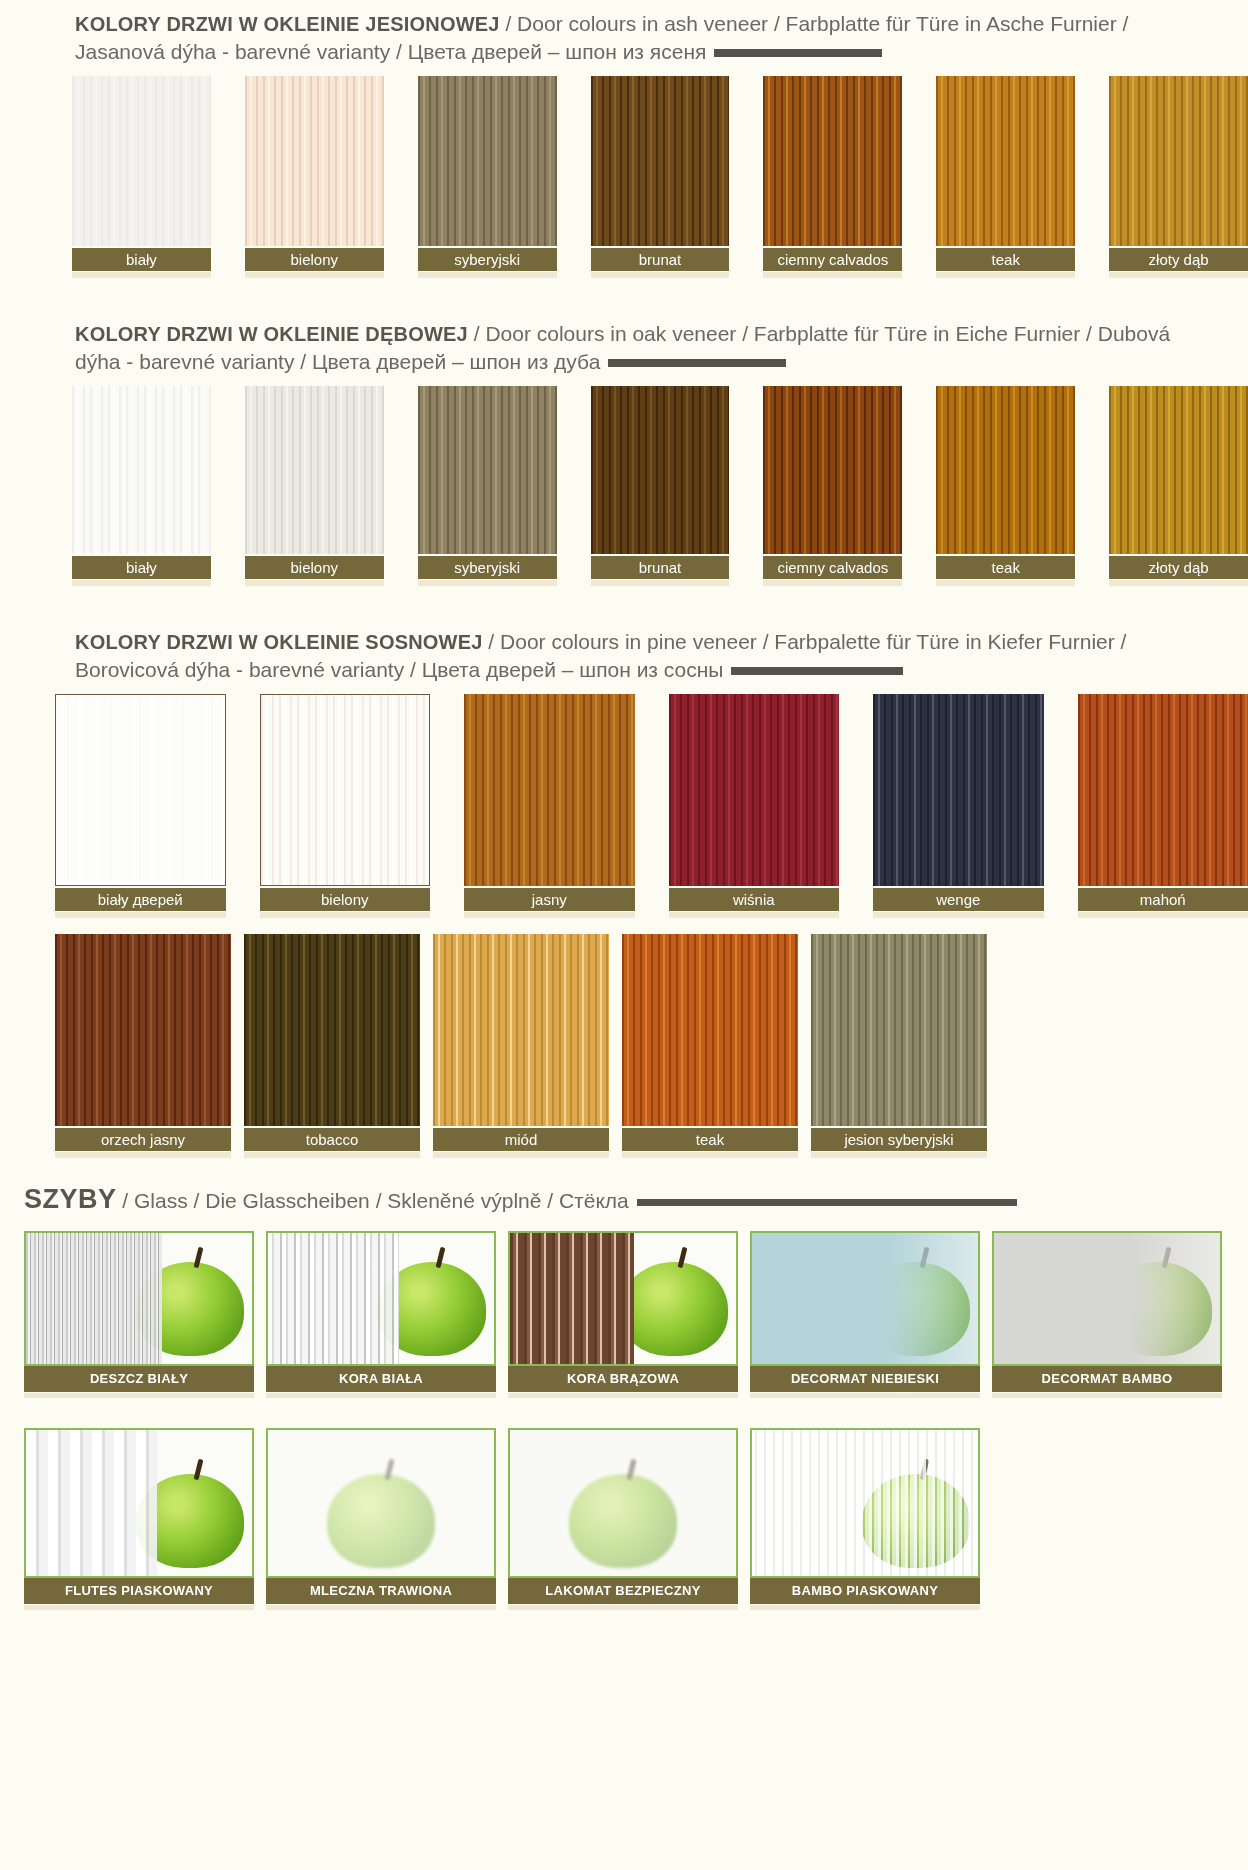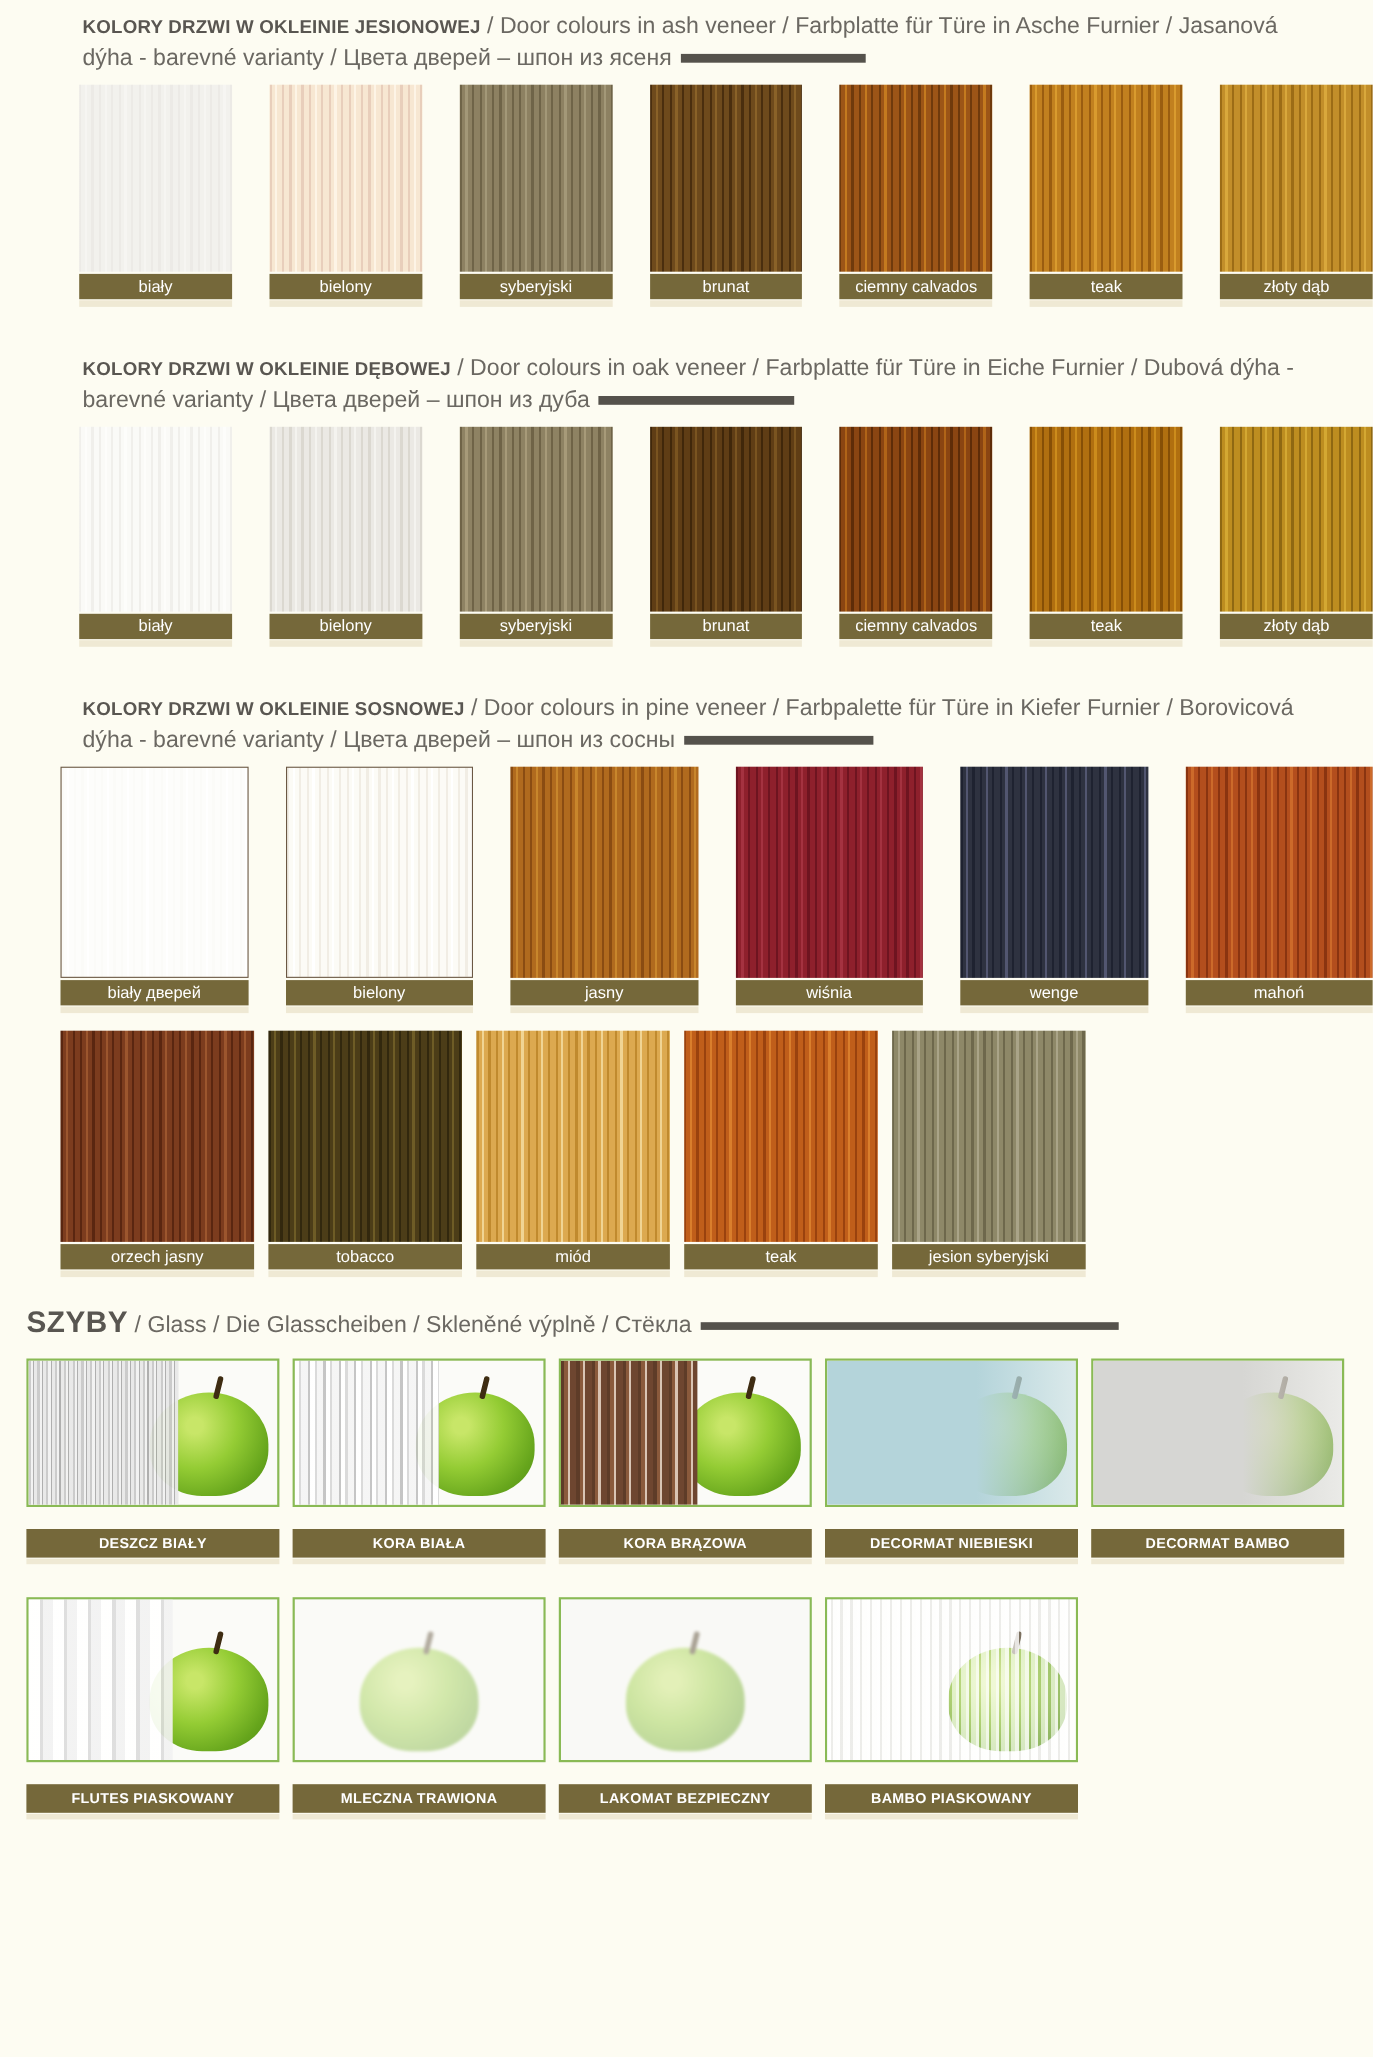--- a/index.html
+++ b/index.html
@@ -8,21 +8,21 @@
     --glass_border:#8aba55; --title_bar:#55524c; --title_text:#595651;
   }
   *{box-sizing:border-box;}
   html,body{margin:0;padding:0;}
   body{
     width:1248px;min-height:1870px;background:var(--page_bg);
     font-family:"Liberation Sans", sans-serif;color:var(--title_text);
     padding-top:10px;overflow:hidden;
   }
   .title{margin:0 0 0 75px;width:1130px;font-size:21px;line-height:28px;color:#6b6862;}
-  .title b{font-size:17px;color:var(--title_text);letter-spacing:.2px;}
+  .title b{font-size:20px;color:var(--title_text);letter-spacing:.2px;}
   .tbar{display:inline-block;height:8px;background:var(--title_bar);vertical-align:middle;margin-left:8px;}
   .b1{width:168px;} .b2{width:178px;} .b3{width:172px;} .bz{width:380px;height:7px;}
   .t-glass{margin-left:24px;width:1200px;}
   .t-glass b{font-size:27px;letter-spacing:.5px;}
 
   .row{display:flex;gap:10px;margin-left:72px;}
   .row6{gap:13px;margin-left:55px;}
   .row7 .cell{width:148px;}
   .row6 .cell{width:176px;}
   .sw{height:170px;}
@@ -41,21 +41,21 @@
   .bandl{top:163px;height:33px;background:var(--band_light);}
   .bandb{top:196px;height:34px;background:var(--band_bright);}
   .bandd{top:230px;height:3px;background:var(--band_line);}
   .r-p3{position:relative;z-index:1;}
 
   
   .grow{display:flex;gap:12px;margin-left:24px;}
   .gcell{width:230px;}
   .tile{height:135px;border:2px solid var(--glass_border);position:relative;background:#fbfbf8;overflow:hidden;}
   .grow2 .tile{height:150px;}
-  .glbl{font-weight:bold;font-size:13px;height:26px;line-height:26px;margin-top:20px;letter-spacing:.3px;}
+  .glbl{font-weight:bold;font-size:13px;height:26px;line-height:26px;margin-top:0;letter-spacing:.3px;}
   .gstrip{height:5px;}
 
   .apple{position:absolute;right:8px;bottom:8px;width:108px;height:94px;
     border-radius:52% 52% 46% 46%;
     background:radial-gradient(circle at 38% 32%, #c8e668 8%, #94cc34 42%, #66a51c 75%, #4e8c12 100%);}
   .stem{position:absolute;top:-15px;left:56%;width:5px;height:21px;background:#3e2c12;
     border-radius:2px;transform:rotate(14deg);}
   .glaze{position:absolute;top:0;left:0;bottom:0;}
 
   .tx-deszcz .glaze{width:60%;opacity:.95;

